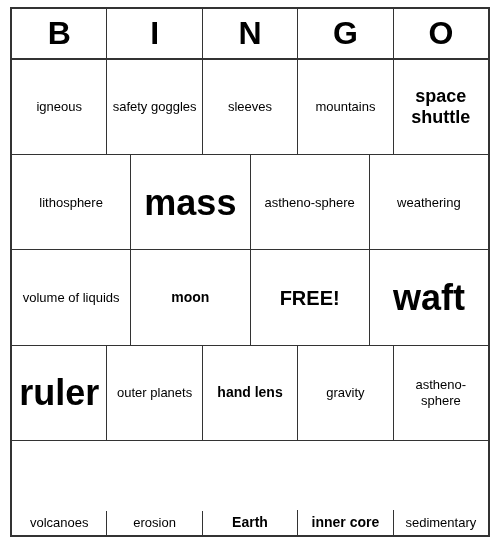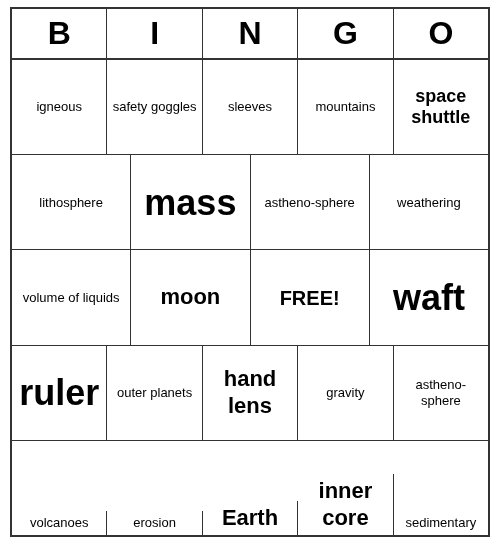--- a/index.html
+++ b/index.html
@@ -71,21 +71,21 @@
       padding: 4px;
       font-size: 13px;
       line-height: 1.2;
     }
 
     .bingo-cell:last-child {
       border-right: none;
     }
 
     .bingo-cell.large {
-      font-size: 22px;
+      font-size: 14px;
       font-weight: bold;
     }
 
     .bingo-cell.medium {
       font-size: 18px;
       font-weight: bold;
     }
 
     .bingo-cell.xlarge {
       font-size: 36px;

